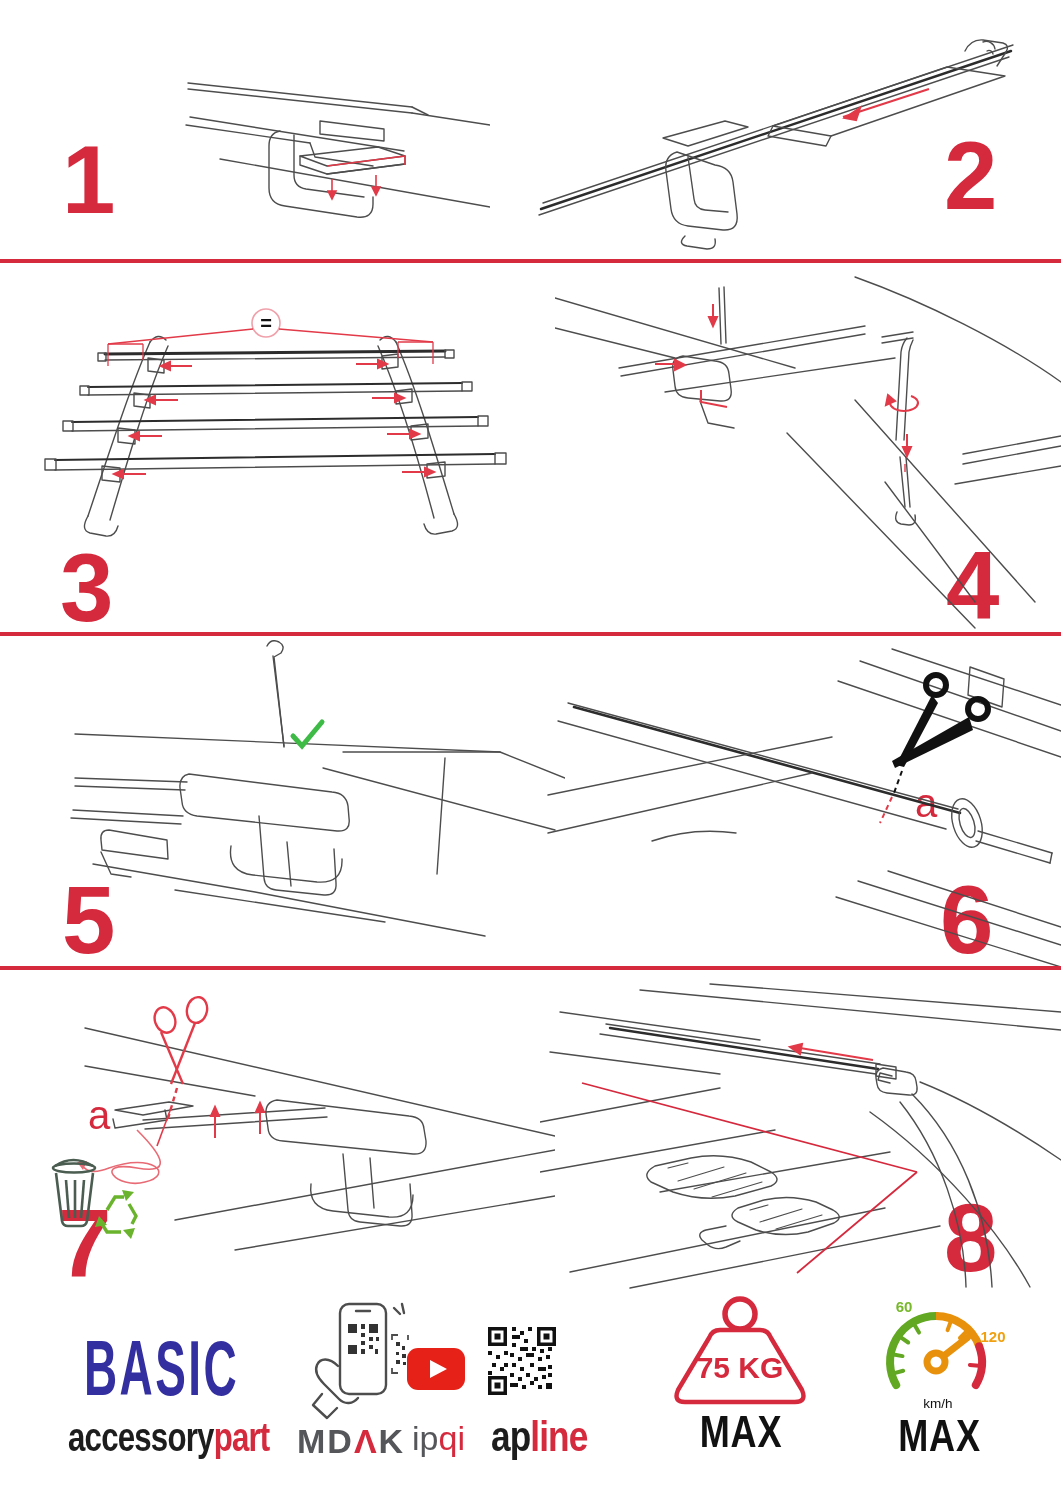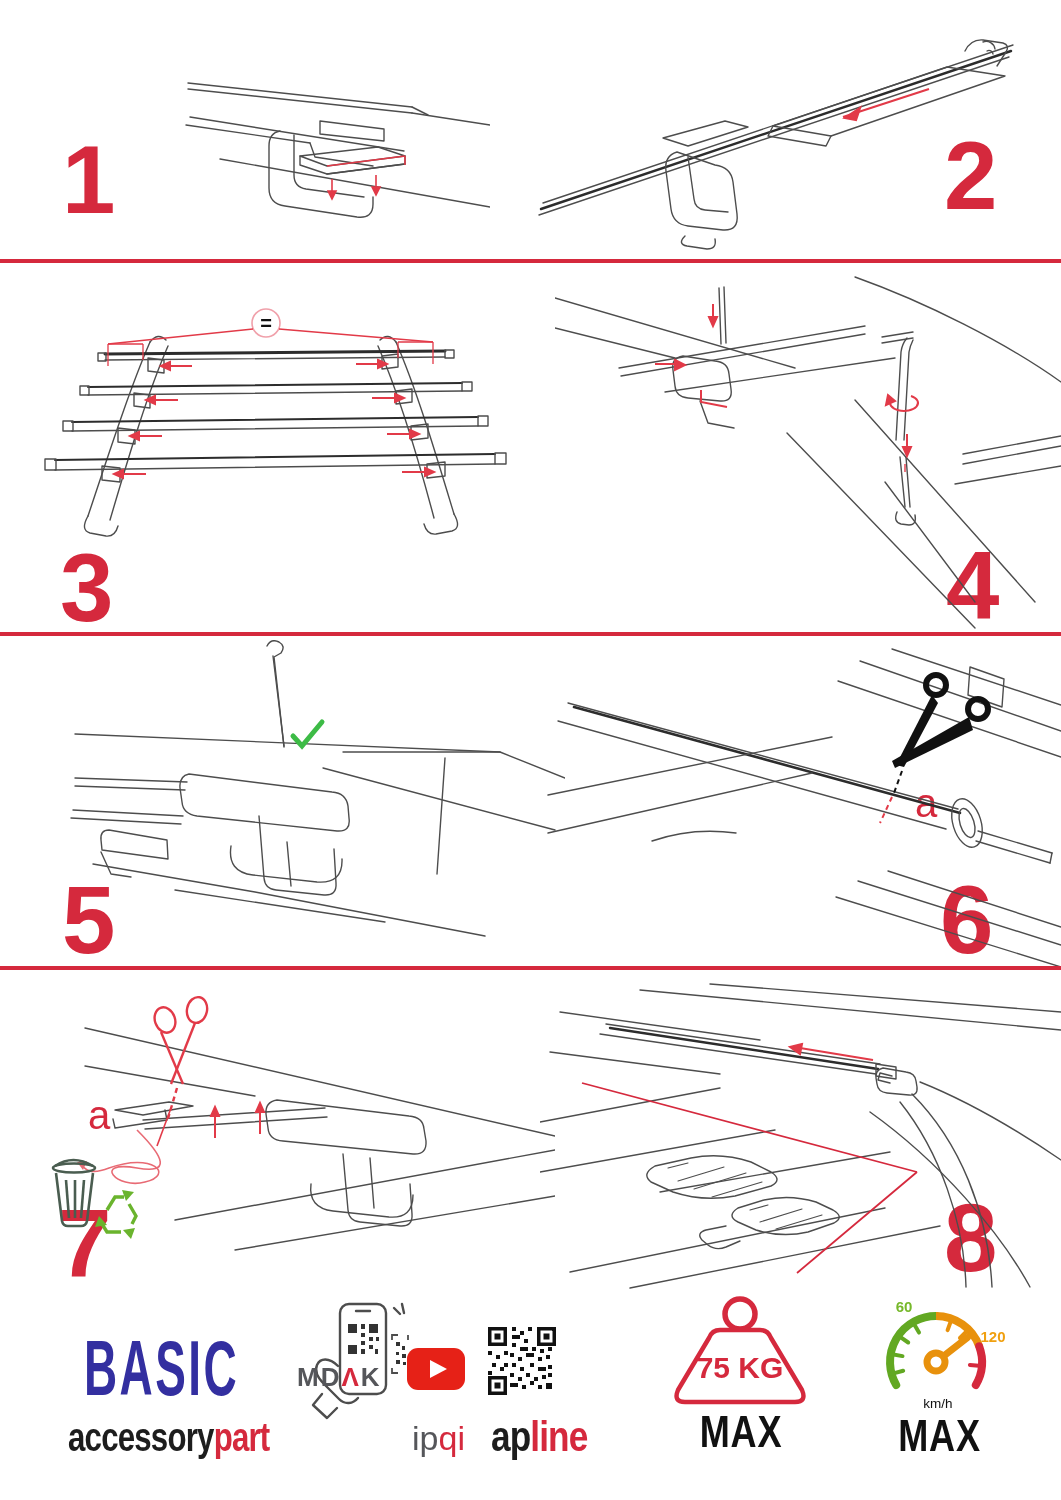--- a/index.html
+++ b/index.html
@@ -28,21 +28,21 @@
     font-size:56px; font-weight:700; letter-spacing:3px; line-height:1;
     transform:scale(0.82,1.38); transform-origin:top left;
   }
   .logo-accpart{
     position:absolute; left:68px; top:1416px; font-size:40px; font-weight:700;
     line-height:1; letter-spacing:-1px; transform:scale(0.78,1.02); transform-origin:top left;
     color:#1d1d1d; white-space:nowrap;
   }
   .logo-accpart .red{color:var(--red);}
   .logo-mdak{
-    position:absolute; left:297px; top:1364px; font-size:26px; font-weight:700;
+    position:absolute; left:297px; top:1424px; font-size:34px; font-weight:700;
     letter-spacing:2px; color:var(--gray); line-height:1;
   }
   .logo-mdak .red{color:var(--red);}
   .logo-ipqi{
     position:absolute; left:412px; top:1421px; font-size:34px; font-weight:400;
     color:var(--gray); line-height:1; letter-spacing:0px;
   }
   .logo-ipqi .red{color:var(--red);}
   .logo-apline{
     position:absolute; left:491px; top:1415px; font-size:40px; font-weight:700;

